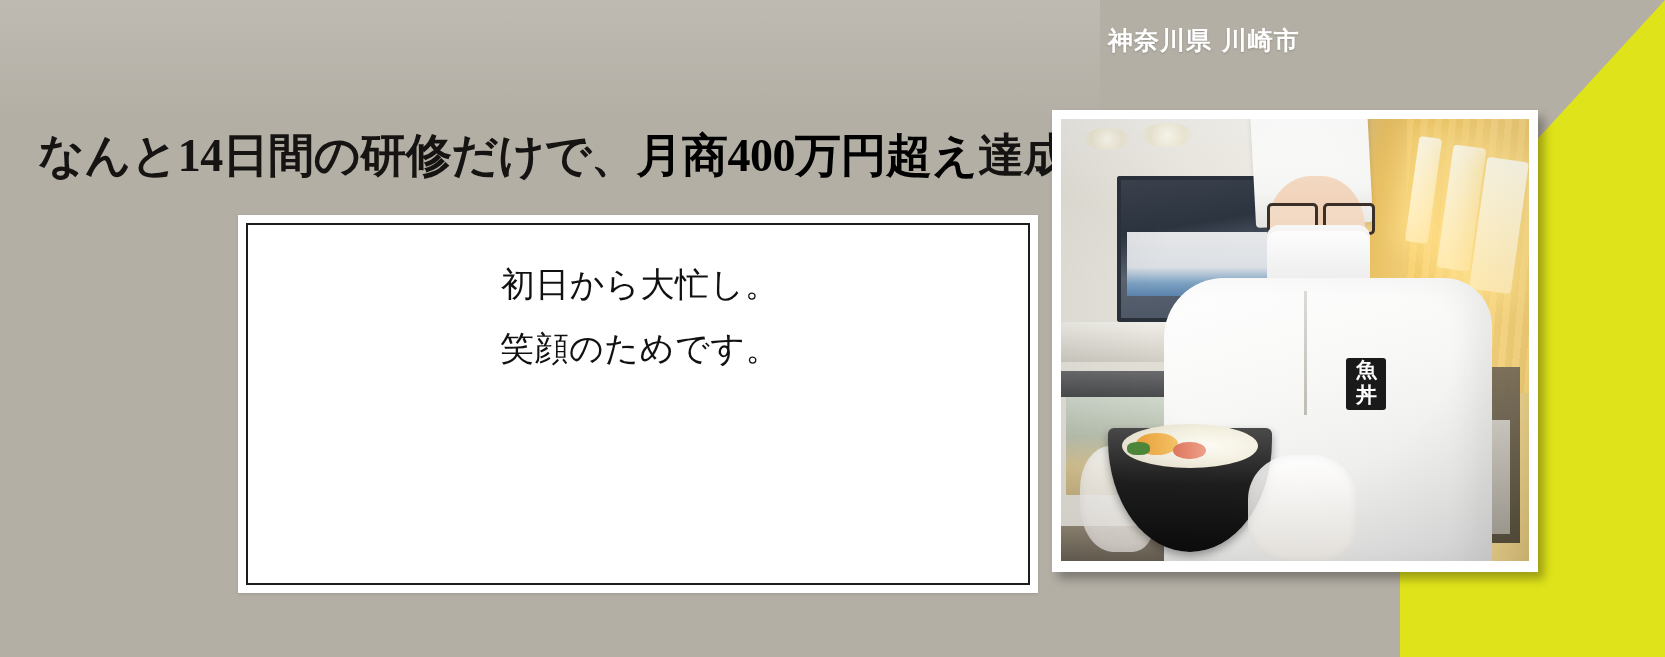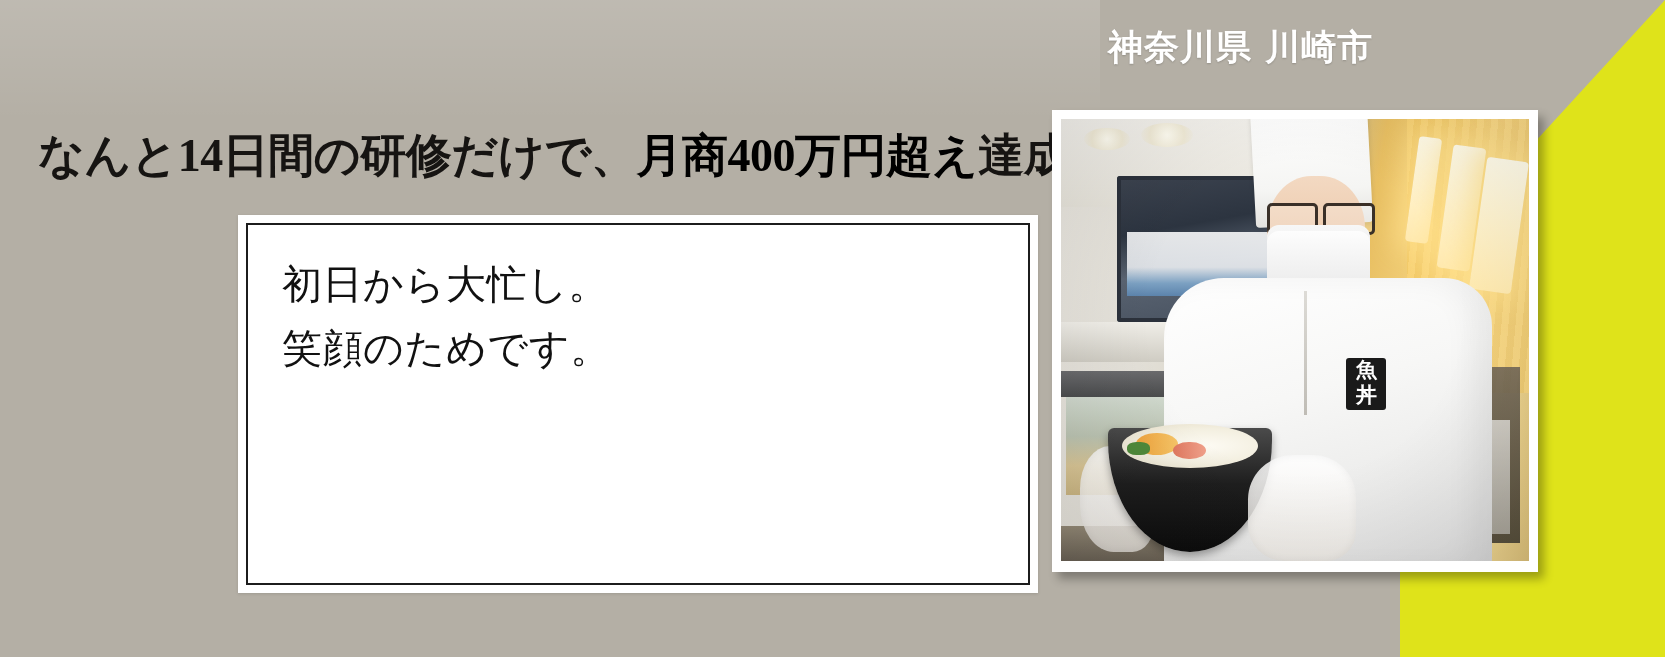--- a/index.html
+++ b/index.html
@@ -44,21 +44,21 @@
   }
 
   
   .location {
     position: absolute;
     top: 26px;
     left: 1108px;
     color: #ffffff;
     font-family: "DejaVu Sans", "Liberation Sans", sans-serif;
     font-weight: bold;
-    font-size: 35px;
+    font-size: 25px;
     letter-spacing: 1px;
     line-height: 1.2;
     white-space: nowrap;
     text-shadow: 0 1px 2px rgba(0,0,0,.18);
   }
 
   
   .headline {
     position: absolute;
     top: 133px;
@@ -88,25 +88,26 @@
     box-shadow: 0 1px 3px rgba(0,0,0,.12);
   }
   .card-inner {
     width: 100%; height: 100%;
     border: 2px solid #1c1c1c;
     box-sizing: border-box;
     padding: 28px 30px 20px 34px;
   }
   .card-line {
     font-family: "Liberation Serif", "DejaVu Serif", serif;
-    font-size: 40px;
+    font-size: 34px;
     line-height: 64px;
     color: #111111;
     white-space: nowrap;
     letter-spacing: 0.5px;
+    text-align: center;
   }
 
   
   .photo-frame {
     position: absolute;
     left: 1052px;
     top: 110px;
     width: 486px;
     height: 462px;
     background: #ffffff;

